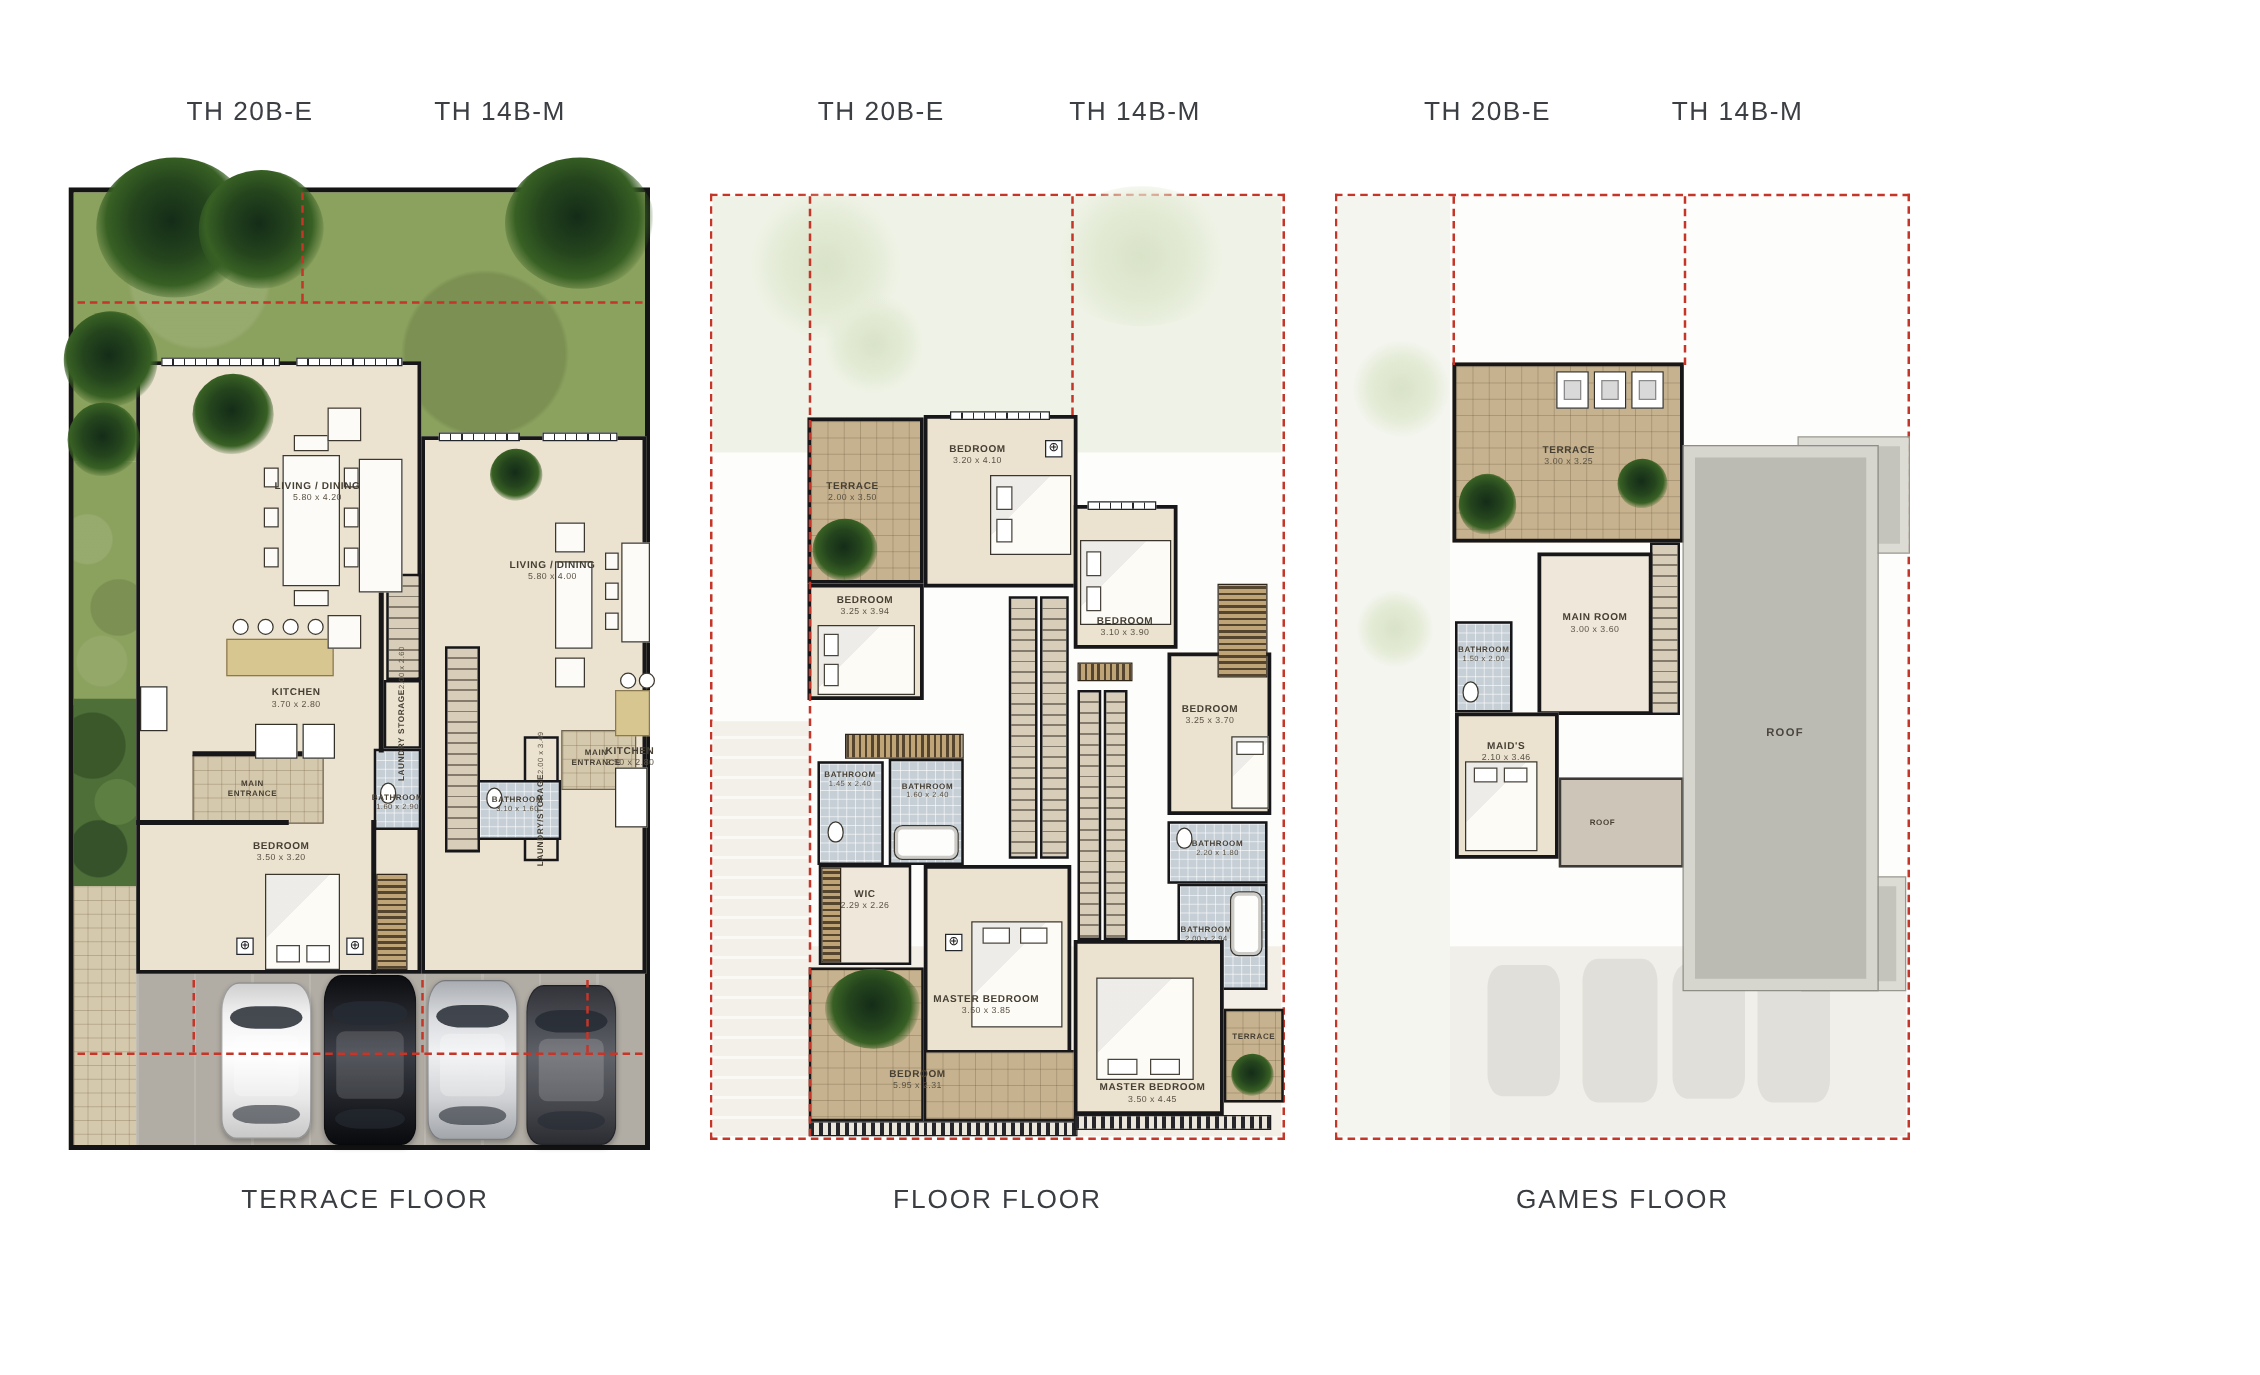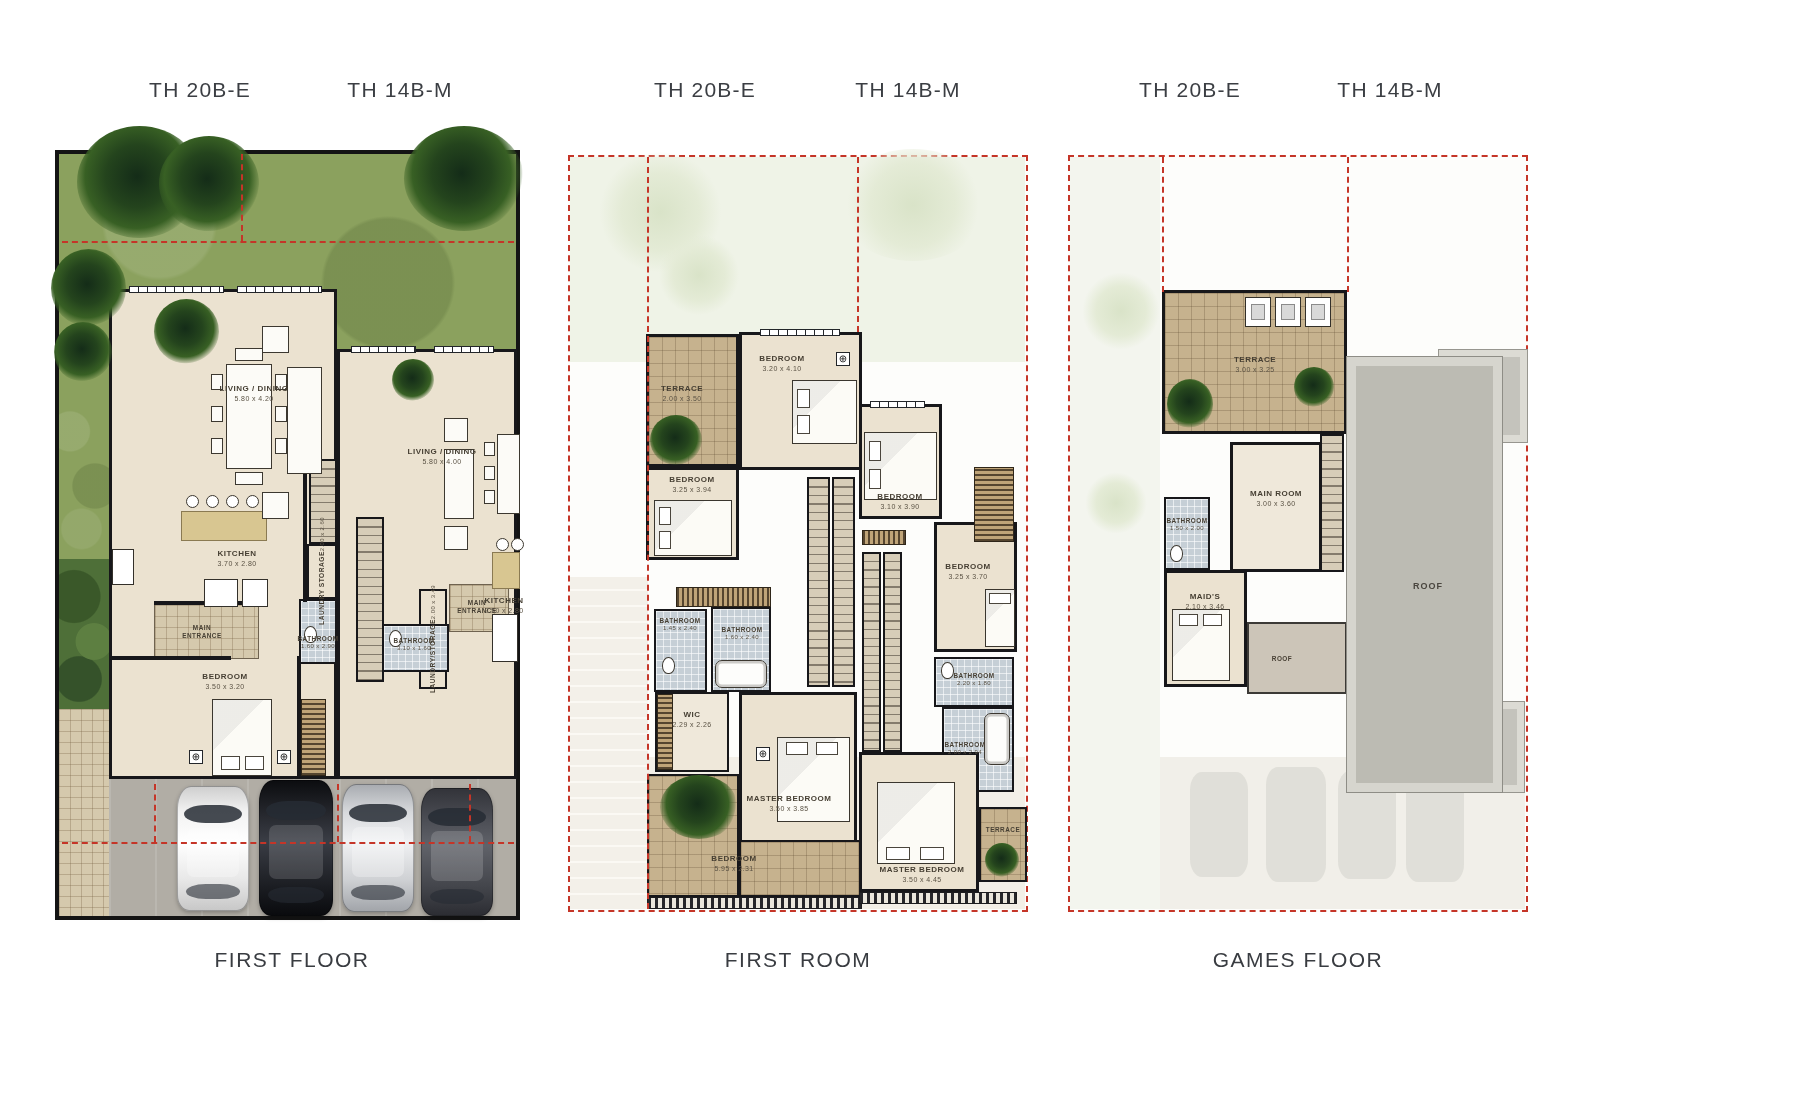--- a/index.html
+++ b/index.html
@@ -69,22 +69,22 @@
 
 <div id="sheet">
 
   <div class="hdr" style="left:200px;top:78px">TH 20B-E</div>
   <div class="hdr" style="left:400px;top:78px">TH 14B-M</div>
   <div class="hdr" style="left:705px;top:78px">TH 20B-E</div>
   <div class="hdr" style="left:908px;top:78px">TH 14B-M</div>
   <div class="hdr" style="left:1190px;top:78px">TH 20B-E</div>
   <div class="hdr" style="left:1390px;top:78px">TH 14B-M</div>
 
-  <div class="caption" style="left:292px;top:948px">FIRST FLOOR</div>
-  <div class="caption" style="left:798px;top:948px">FIRST ROOM</div>
+  <div class="caption" style="left:292px;top:948px">TERRACE FLOOR</div>
+  <div class="caption" style="left:798px;top:948px">FLOOR FLOOR</div>
   <div class="caption" style="left:1298px;top:948px">GAMES FLOOR</div>
 
   <div class="panel" id="p1" style="left:55px;top:150px;width:465px;height:770px;border:4px solid #141414;background:#e9e3d4">
     <div class="abs grass" style="left:0;top:0;width:457px;height:215px"></div>
     <div class="abs grass" style="left:0;top:215px;width:50px;height:195px"></div>
     <div class="abs hedge" style="left:0;top:405px;width:50px;height:150px"></div>
     <div class="abs stone" style="left:0;top:555px;width:50px;height:207px"></div>
     <div class="abs drive" style="left:50px;top:625px;width:407px;height:137px"></div>
 
     <div class="tree" style="left:18px;top:-28px;width:125px;height:112px"></div>

